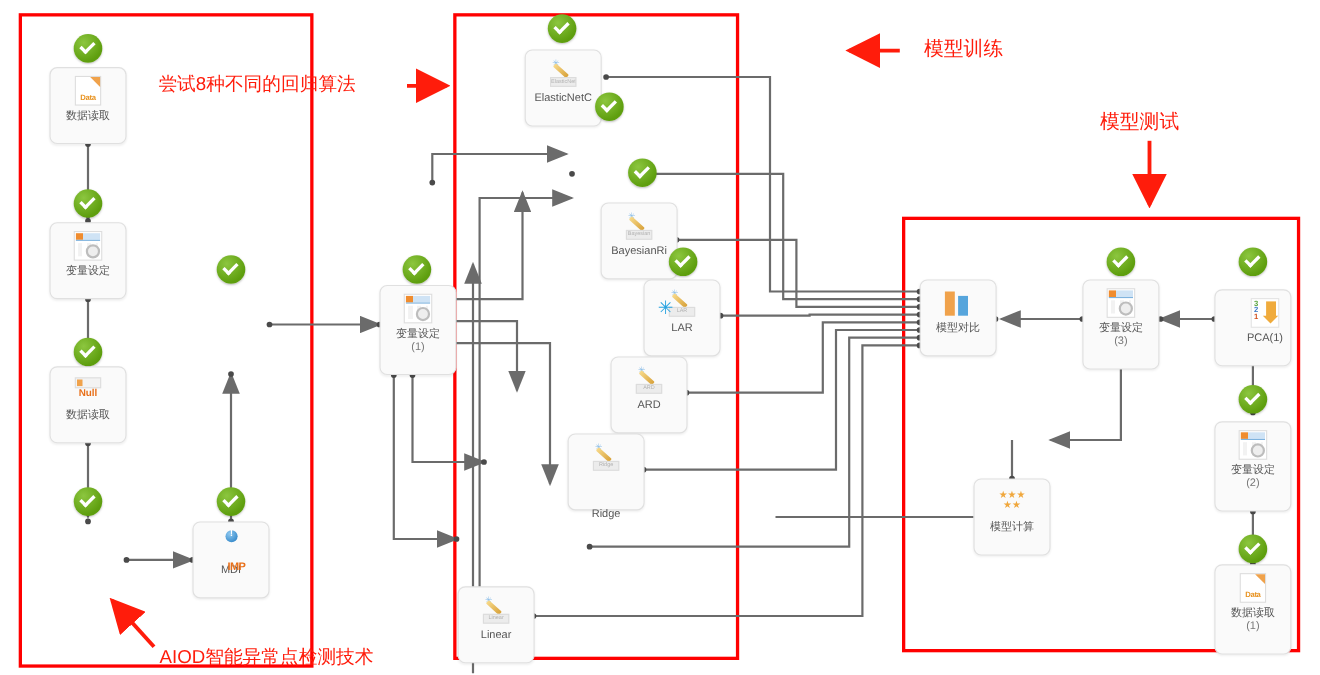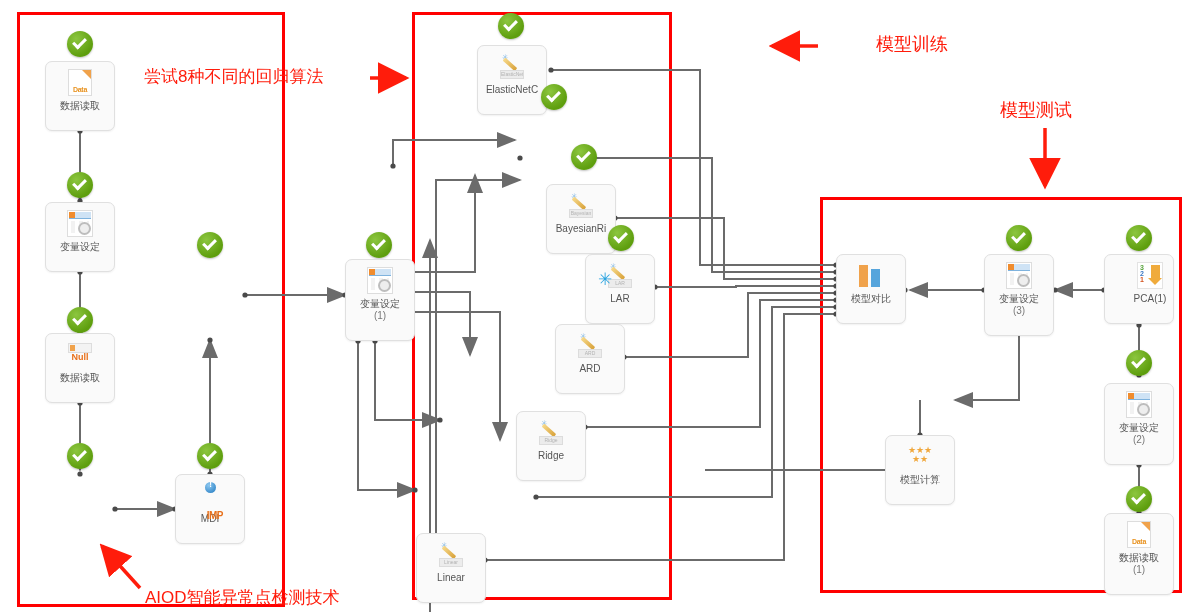--- a/index.html
+++ b/index.html
@@ -218,21 +218,21 @@
     </defs>
     <g stroke="#ff1c0b" stroke-width="3.5" fill="none" marker-end="url(#rh)">
       <path d="M370,78 L406,78"></path>
       <path d="M818,46 L772,46"></path>
       <path d="M1045,128 L1045,186"></path>
       <path d="M140,588 L102,546"></path>
     </g>
   </svg>
 
   <div class="anno" style="left:144px;top:65px;">尝试8种不同的回归算法</div>
-  <div class="anno big" style="left:840px;top:32px;margin-left:36px;">模型训练</div>
+  <div class="anno big" style="left:840px;top:32px;">模型训练</div>
   <div class="anno big" style="left:1000px;top:98px;">模型测试</div>
   <div class="anno" style="left:145px;top:586px;">AIOD智能异常点检测技术</div>
 
   <div class="badge" style="left:67px;top:31px;"></div>
   <div class="node" style="left:45px;top:61px;">
     <div class="ico">
         <div class="ic-data"></div>
       </div>
     <div class="lbl">数据读取</div>
   </div>
@@ -327,21 +327,21 @@
     <div class="ico">
       <div class="ic-wand">
           <div class="spark">✳</div>
           <div class="stick"></div>
           <div class="plate">ARD</div>
         </div>
     </div>
     <div class="lbl">ARD</div>
   </div>
 
-  <div class="node" style="left:516px;top:411px;">
+  <div class="node" style="left:516px;top:394px;gap:29px;">
     <div class="ico">
       <div class="ic-wand">
           <div class="spark">✳</div>
           <div class="stick"></div>
           <div class="plate">Ridge</div>
         </div>
     </div>
     <div class="lbl">Ridge</div>
   </div>
 
@@ -372,21 +372,21 @@
     <div class="ico">
         <div class="ic-var">
           <i></i>
         </div>
       </div>
     <div class="lbl">变量设定</div>
     <div class="lbl2">(3)</div>
   </div>
 
   <div class="badge" style="left:1126px;top:225px;"></div>
-  <div class="node" style="left:1104px;top:254px;padding-left:22px;">
+  <div class="node" style="left:1104px;top:263px;padding-left:22px;">
     <div class="ico">
       <div class="ic-pca">
           <div class="nums">
             <div class="n3">3</div>
             <div class="n2">2</div>
             <div class="n1">1</div>
           </div>
           <div class="arw"></div>
         </div>
     </div>

